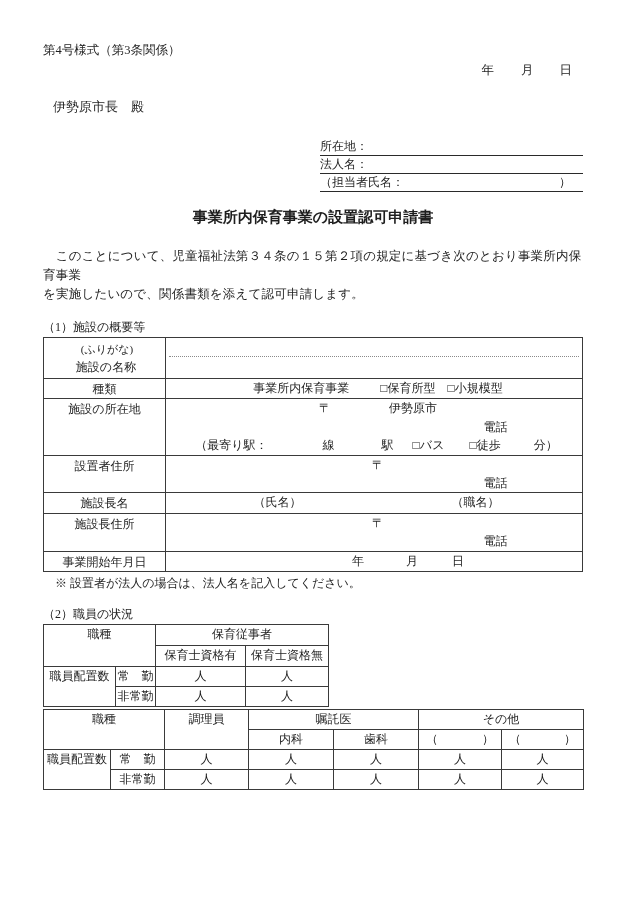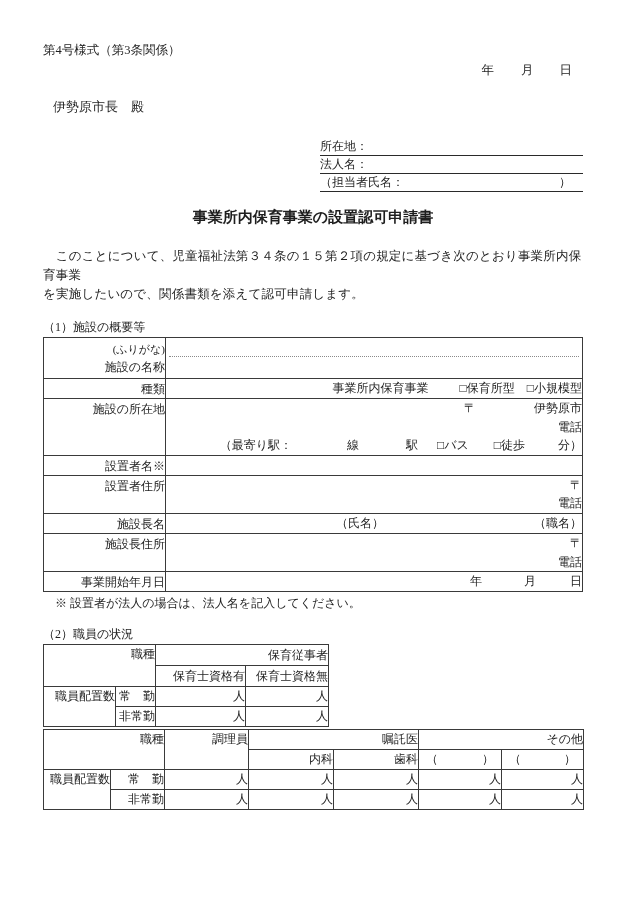--- a/index.html
+++ b/index.html
@@ -26,21 +26,21 @@
     margin-top: 16px; text-align: center; font-size: 15px; font-weight: bold;
     font-family: "Liberation Sans", "DejaVu Sans", sans-serif; line-height: 18px;
   }
   .intro { margin-top: 21px; font-size: 12.5px; line-height: 19px; letter-spacing: 0.2px; }
   .sec-h { margin-top: 16px; font-size: 12px; line-height: 15px; }
   .sec-h2 { margin-top: 17px; }
 
   table.form { border-collapse: collapse; table-layout: fixed; margin-top: 2px; }
   .form th, .form td {
     border: 1px solid #3a3a3a; font-weight: normal; font-size: 12px;
-    text-align: right; vertical-align: top; padding: 0;
+    text-align: center; vertical-align: top; padding: 0;
     white-space: nowrap; overflow: hidden; line-height: 18.4px;
   }
   .t1 { width: 540px; }
   .t1 th { padding-top: 1px; }
   .ln { height: 18.4px; line-height: 18.4px; white-space: nowrap; }
   .pl4 { padding-left: 4px; }
   .pl20 { padding-left: 20px; }
   .pl31 { padding-left: 31px; }
   .furi { font-size: 11px; line-height: 17px; padding-left: 5px; padding-top: 2px; }
   .nm { line-height: 19px; padding-left: 3px; }
@@ -110,24 +110,20 @@
         </td>
       </tr>
       <tr style="height:56px">
         <th class="pl20">施設の所在地</th>
         <td>
           <div class="ln"><span style="margin-left:8px">〒</span><span style="margin-left:58px">伊勢原市</span></div>
           <div class="ln"><span style="margin-left:243px">電話</span></div>
           <div class="ln"><span style="margin-left:5px">（最寄り駅：</span><span style="margin-left:55px">線</span><span style="margin-left:47px">駅</span><span style="margin-left:19px">□バス</span><span style="margin-left:25px">□徒歩</span><span style="margin-left:33px">分）</span></div>
         </td>
       </tr>
-      <tr style="height:19px">
-        <th class="pl4">設置者名※</th>
-        <td></td>
-      </tr>
       <tr style="height:37px">
         <th class="pl20">設置者住所</th>
         <td>
           <div class="ln"><span style="margin-left:8px">〒</span></div>
           <div class="ln"><span style="margin-left:243px">電話</span></div>
         </td>
       </tr>
       <tr style="height:19px">
         <th class="pl4">施設長名</th>
         <td>

